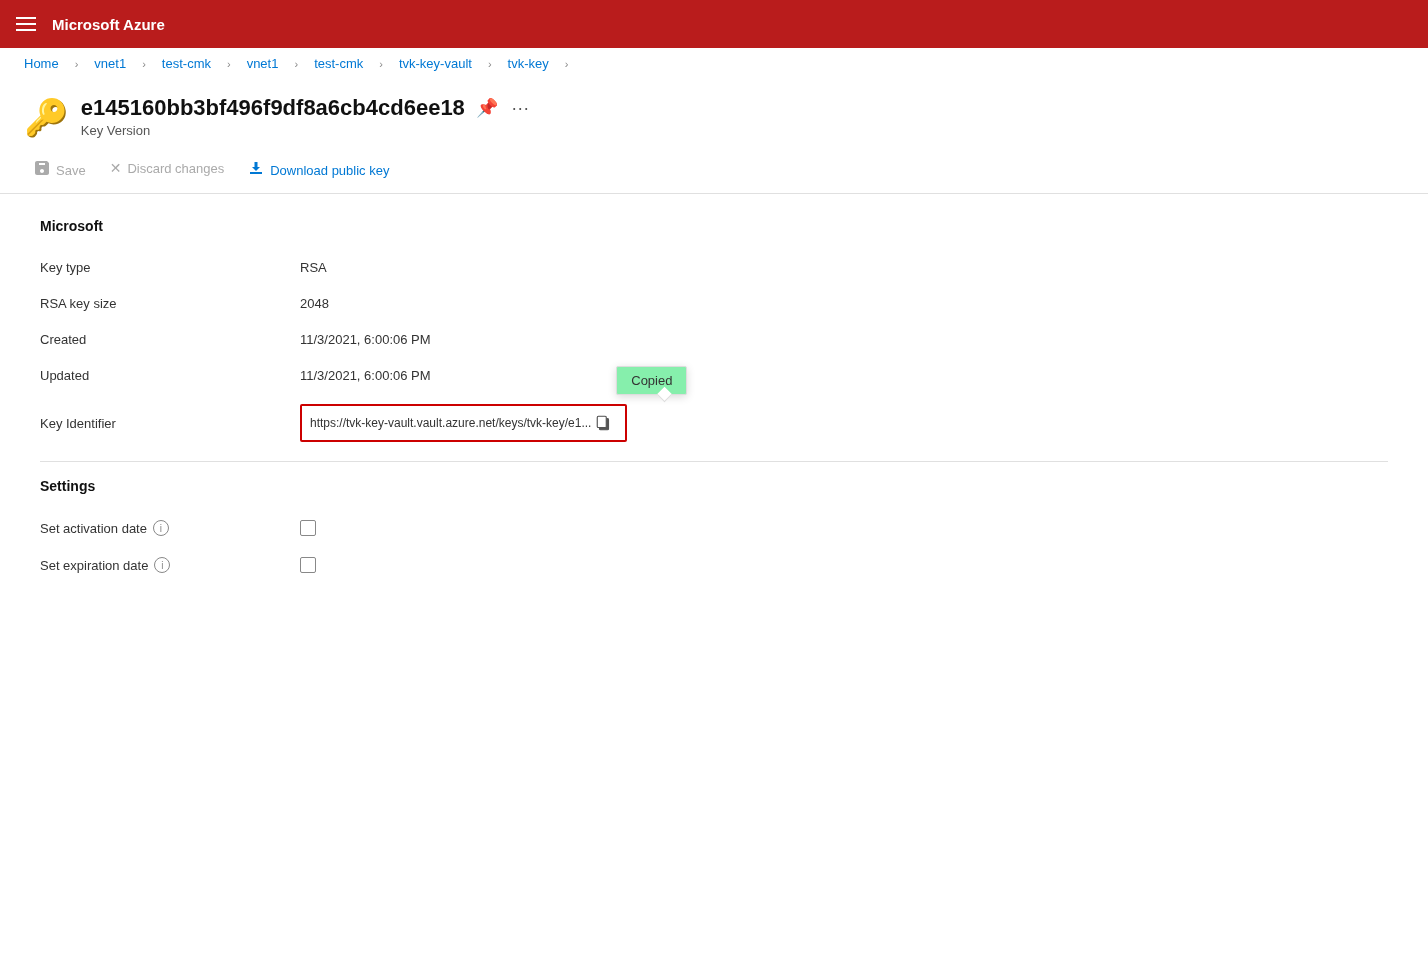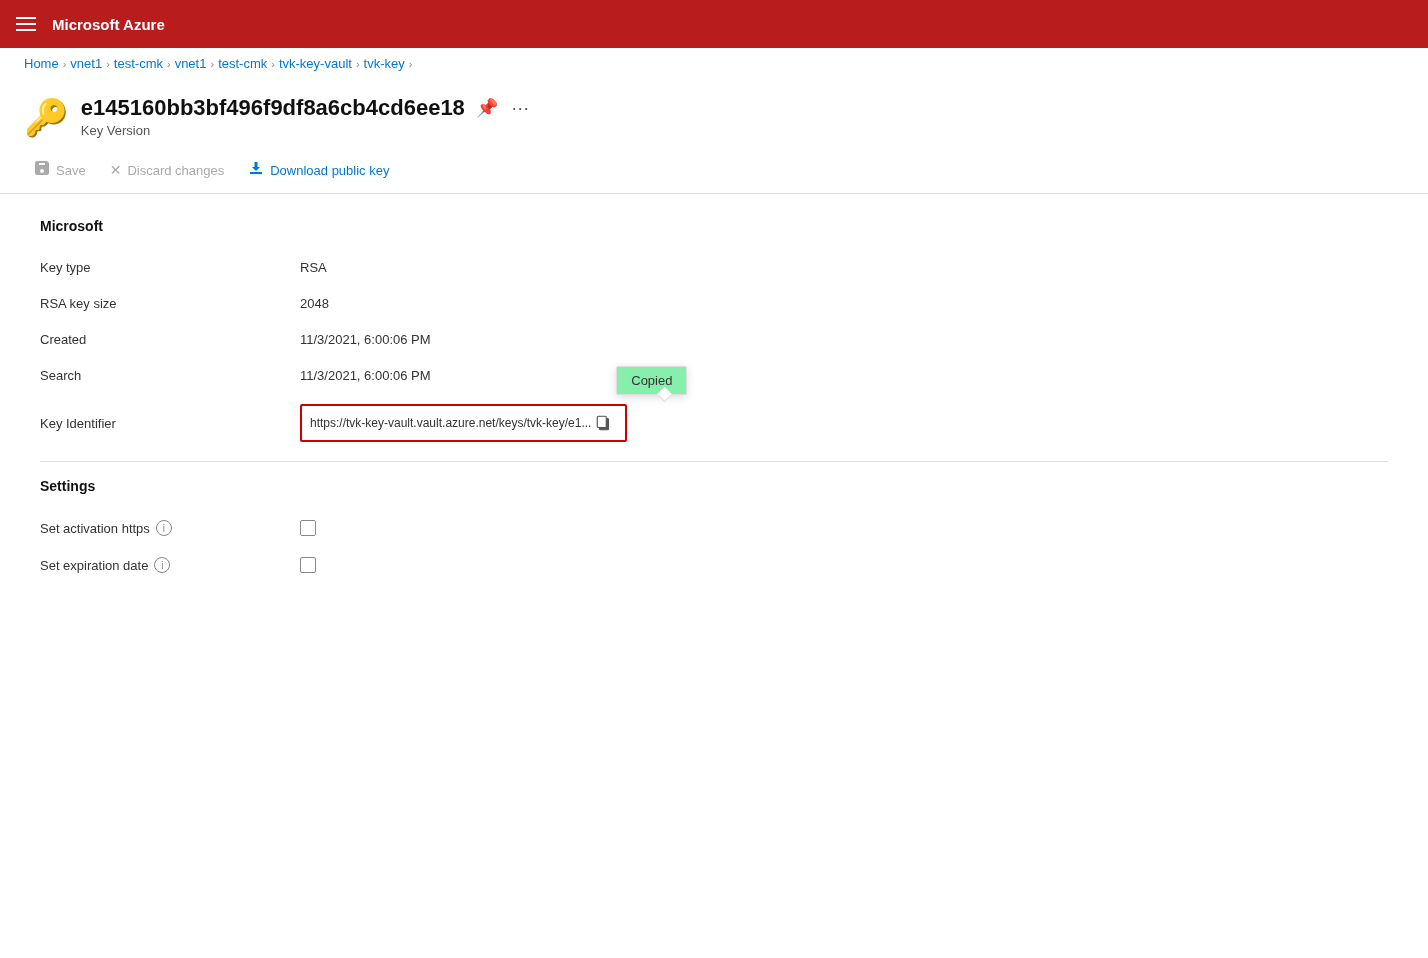--- a/index.html
+++ b/index.html
@@ -35,21 +35,21 @@
       gap: 8px;
     }
     .topbar-search input {
       background: transparent; border: none; outline: none; color: #e0efff; font-size: 13px; flex: 1;
     }
     .topbar-search input::placeholder { color: #cce4ff; }
 
     
     .breadcrumb {
       padding: 8px 24px;
-      display: flex; align-items: center; gap: 4px;
+      display: flex; align-items: center; gap: 16px;
       font-size: 13px;
       background: #fff;
       border-bottom: none;
     }
     .breadcrumb a {
       color: #0078d4; text-decoration: none;
     }
     .breadcrumb-sep { color: #888; font-size: 11px; }
 
     
@@ -67,21 +67,21 @@
     .page-header-subtitle {
       font-size: 13px; color: #555; margin-top: 2px;
     }
     .pin-icon, .more-icon {
       cursor: pointer; color: #555; font-size: 18px;
     }
 
     
     .toolbar {
       padding: 8px 24px;
-      display: flex; align-items: center; gap: 4px;
+      display: flex; align-items: flex-start; gap: 4px;
       border-bottom: 1px solid #e0e0e0;
     }
     .toolbar-btn {
       display: flex; align-items: center; gap: 6px;
       padding: 5px 10px;
       background: none; border: none; cursor: pointer;
       color: #555; font-size: 13px; border-radius: 2px;
     }
     .toolbar-btn.disabled { color: #aaa; cursor: default; }
     .toolbar-btn.blue { color: #0078d4; }
@@ -248,21 +248,21 @@
     <div class="property-label">RSA key size</div>
     <div class="property-value">2048</div>
   </div>
 
   <div class="property-row">
     <div class="property-label">Created</div>
     <div class="property-value">11/3/2021, 6:00:06 PM</div>
   </div>
 
   <div class="property-row">
-    <div class="property-label">Search</div>
+    <div class="property-label">Updated</div>
     <div class="property-value">11/3/2021, 6:00:06 PM</div>
   </div>
 
   <div class="property-row">
     <div class="property-label">Key Identifier</div>
     <div style="position:relative;">
 
       <div class="copied-bubble">Copied</div>
       <div class="key-identifier-box">
         <span class="key-identifier-text">https://tvk-key-vault.vault.azure.net/keys/tvk-key/e1...</span>
@@ -278,21 +278,21 @@
   </div>
 
   <div class="section-divider"></div>
 
   <div class="settings-section">
     <div class="section-title">Settings</div>
 
     <div class="property-row">
       <div class="property-label">
         <div class="property-label-with-icon">
-          <span>Set activation https</span>
+          <span>Set activation date</span>
           <span class="info-icon">i</span>
         </div>
       </div>
       <div class="property-value">
         <div class="checkbox-wrap">
           <div class="prop-checkbox"></div>
         </div>
       </div>
     </div>
 

